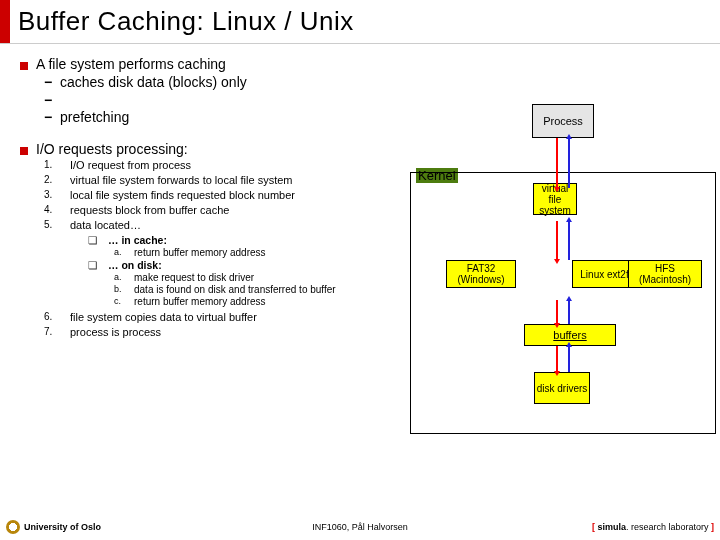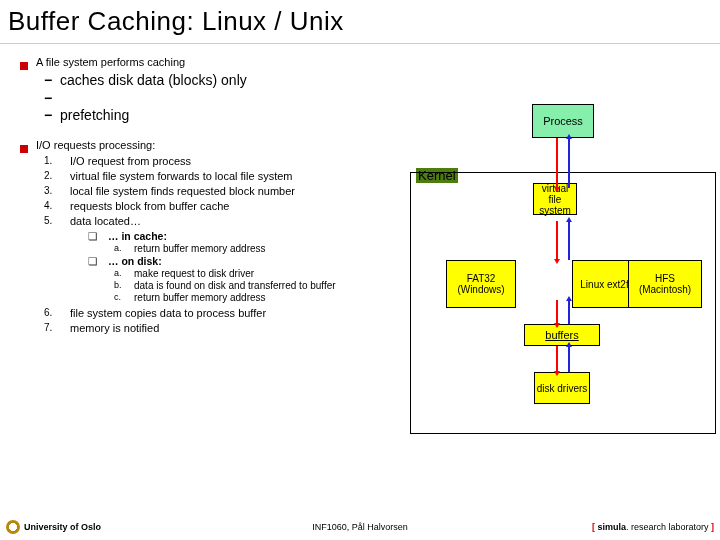--- a/index.html
+++ b/index.html
@@ -1,23 +1,23 @@
 <!DOCTYPE html>
 <html><head>
 <meta charset="utf-8">
 <style>
   * { box-sizing: border-box; margin: 0; padding: 0; }
   body { width: 720px; height: 540px; font-family: Verdana, Arial, sans-serif; background: #fff; color: #000; position: relative; }
-  .title-bar { display: flex; align-items: stretch; height: 44px; border-bottom: 1px solid #ccc; flex-direction: column; }
+  .title-bar { display: flex; align-items: stretch; height: 44px; border-bottom: 1px solid #ccc; }
   .red-block { width: 10px; background: #c00; }
   .title { font-size: 26px; padding: 6px 0 0 8px; letter-spacing: 0.5px; }
   .content { position: relative; padding: 6px 10px 0 10px; }
   .top-bullet { display: flex; gap: 8px; margin: 6px 0 2px 10px; }
   .sq { width: 8px; height: 8px; background: #c00; margin-top: 6px; flex:0 0 8px;}
-  .b-text { font-size: 11px; }
+  .b-text { font-size: 14px; }
   .sub-list { margin: 2px 0 6px 34px; font-size: 14px; }
   .sub-list .row { display:flex; gap:6px; line-height:1.25;}
   .sub-list .dash { font-weight:bold; width:10px;}
   .num-list { margin: 2px 0 0 34px; font-size: 11px; }
   .num-list .nrow { display:flex; gap:12px; margin-bottom:3px; }
   .nrow .num { width:14px; font-size:10px; }
   .sub2 { margin-left: 44px; font-size:10.5px;}
   .sub2 .qrow { display:flex; gap:10px; margin:1px 0;}
   .sub2 .qmark { width:10px; color:#333;}
   .sub3 { margin-left:26px; font-size:10px;}
@@ -30,27 +30,27 @@
   .footer .center { position:absolute; left:50%; transform:translateX(-50%);}
   .footer .right { color:#000;}
   .footer .right .br1{color:#d00; font-weight:bold;}
   .footer .right .sim{font-weight:bold;}
   .footer .right .br2{color:#d00; font-weight:bold;}
 
   
   .diagram { position:absolute; right:4px; top:60px; width:306px; height:330px; }
   .kernel-box { position:absolute; left:0; right:0; top:68px; bottom:0; border:1.5px solid #000; }
   .kernel-label { position:absolute; left:6px; top:64px; font-size:13px; background:#4d7c0f; padding:0 2px; font-weight:normal;}
-  .proc { position:absolute; left:122px; top:0; width:62px; height:34px; background:#86efac; border:1.5px solid #000; font-size:11px; display:flex; align-items:center; justify-content:center;}
+  .proc { position:absolute; left:122px; top:0; width:62px; height:34px; background:#e5e5e5; border:1.5px solid #000; font-size:11px; display:flex; align-items:center; justify-content:center;}
   .vfs  { position:absolute; left:123px; top:79px; width:44px; height:32px; background:#ff0; border:1.5px solid #000; font-size:10px; text-align:center; line-height:1.1; display:flex; align-items:center; justify-content:center;}
-  .fs { position:absolute; top:156px; width:70px; height:48px; background:#ff0; border:1.5px solid #000; font-size:10px; text-align:center; line-height:1.1; display:flex; align-items:center; justify-content:center;}
+  .fs { position:absolute; top:156px; width:70px; height:28px; background:#ff0; border:1.5px solid #000; font-size:10px; text-align:center; line-height:1.1; display:flex; align-items:center; justify-content:center;}
   .fs1 { left:36px;}
   .fs2 { left:118px;margin-left:44px;}
   .fs3 { left:218px; width:74px;}
-  .buf { position:absolute; left:114px; top:220px; width:76px; height:22px; background:#ff0; border:1.5px solid #000; font-size:11px; display:flex; align-items:center; justify-content:center;text-decoration:underline;}
+  .buf { position:absolute; left:114px; top:220px; width:92px; height:22px; background:#ff0; border:1.5px solid #000; font-size:11px; display:flex; align-items:center; justify-content:center;text-decoration:underline;}
   .dd  { position:absolute; left:124px; top:268px; width:56px; height:32px; background:#ff0; border:1.5px solid #000; font-size:10px; text-align:center; line-height:1.1; display:flex; align-items:center; justify-content:center;}
   .arrow { position:absolute; width:2px; background:#000;}
   .arrow::before,.arrow::after{content:'';position:absolute;left:50%;transform:translateX(-50%);width:0;height:0;border-left:3px solid transparent;border-right:3px solid transparent;}
   .arrow.red{background:#f00;} .arrow.red::before,.arrow.red::after{}
   .arrow.blue{background:#22d;}
   .v1{left:146px; top:34px; height:50px;} 
   .v1::after{bottom:-4px;border-top:5px solid #f00;}
   .v1b{left:158px; top:34px; height:50px;}
   .v1b::before{top:-4px;border-bottom:5px solid #22d;}
   .v2{left:146px; top:117px; height:39px;}
@@ -144,25 +144,25 @@
             <div>data is found on disk and transferred to buffer</div>
           </div>
         <div class="arow">
             <div class="amark">c.</div>
             <div>return buffer memory address</div>
           </div>
       </div>
     </div>
     <div class="nrow" style="margin-top:4px">
         <div class="num">6.</div>
-        <div>file system copies data to process buffer</div>
+        <div>file system copies data to virtual buffer</div>
       </div>
     <div class="nrow">
         <div class="num">7.</div>
-        <div>memory is notified</div>
+        <div>process is process</div>
       </div>
   </div>
 
   <div class="diagram">
     <div class="proc">Process</div>
     <div class="kernel-label">Kernel</div>
     <div class="kernel-box">
     </div>
     <div class="vfs">virtual file system</div>
     <div class="fs fs1">FAT32 (Windows)</div>

